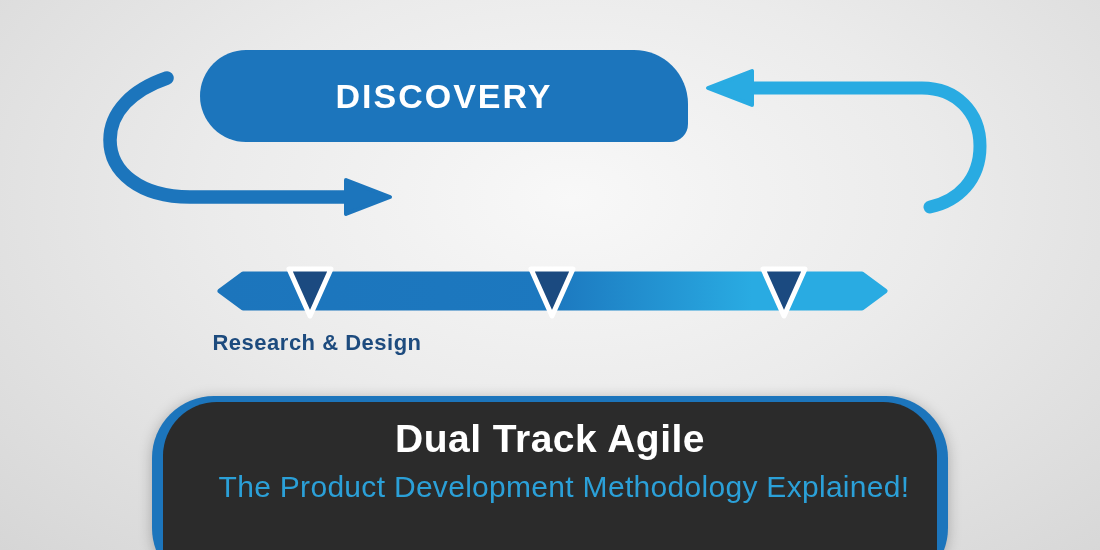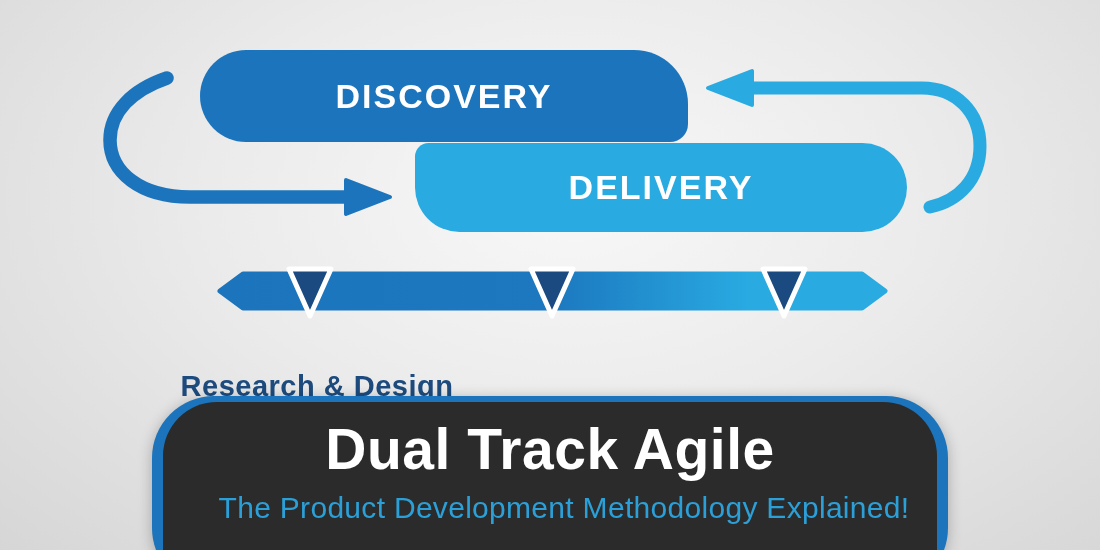--- a/index.html
+++ b/index.html
@@ -44,24 +44,23 @@
     width: 492px; height: 89px;
     background: #29abe2;
     border-radius: 14px 46px 46px 46px;
   }
   .phase-label {
     position: absolute;
     top: 330px;
     transform: translateX(-50%);
     white-space: nowrap;
     color: #1d4b7e;
-    font-size: 29px;
+    font-size: 22px;
     font-weight: 600;
     letter-spacing: 0.5px;
-    margin-top: 40px;
   }
   .phase-label.p1 { left: 317px; }
   .phase-label.p2 { left: 552px; }
   .phase-label.p3 { left: 783px; }
   .footer-outer {
     position: absolute;
     left: 152px; right: 152px;
     top: 396px; bottom: -40px;
     background: #1c75bc;
     border-radius: 62px;
@@ -71,21 +70,21 @@
     position: absolute;
     left: 11px; right: 11px;
     top: 6px; bottom: -10px;
     background: #2b2b2b;
     border-radius: 54px 54px 0 0;
     text-align: center;
   }
   .footer-title {
     margin: 15px 0 0 0;
     color: #ffffff;
-    font-size: 57px;
+    font-size: 39px;
     font-weight: bold;
     letter-spacing: 0.5px;
     line-height: 1.14;
   }
   .footer-subtitle {
     margin: 9px 0 0 0;
     color: #2ba0d8;
     font-size: 30px;
     font-weight: 500;
     letter-spacing: 0.3px;
@@ -120,23 +119,20 @@
     <polygon points="220,291 243,274 862,274 885,291 862,308 243,308" fill="url(#barGrad)" stroke="url(#barGrad)" stroke-width="5" stroke-linejoin="round"></polygon>
 
     <polygon points="289,269 331,269 310,316" fill="#1b4a80" stroke="#ffffff" stroke-width="5" stroke-linejoin="round"></polygon>
     <polygon points="531,269 573,269 552,316" fill="#1b4a80" stroke="#ffffff" stroke-width="5" stroke-linejoin="round"></polygon>
     <polygon points="763,269 805,269 784,316" fill="#1b4a80" stroke="#ffffff" stroke-width="5" stroke-linejoin="round"></polygon>
   </svg>
 
   <div class="pill pill-discovery">
     <span>DISCOVERY</span>
   </div>
-  <div class="pill pill-delivery">
-    <span>DELIVERY</span>
-  </div>
 
   <div class="phase-label p1">Research &amp; Design</div>
 
   <div class="footer-outer">
     <div class="footer-inner">
       <h1 class="footer-title">Dual Track Agile</h1>
       <p class="footer-subtitle">The Product Development Methodology Explained!</p>
     </div>
   </div>
 

